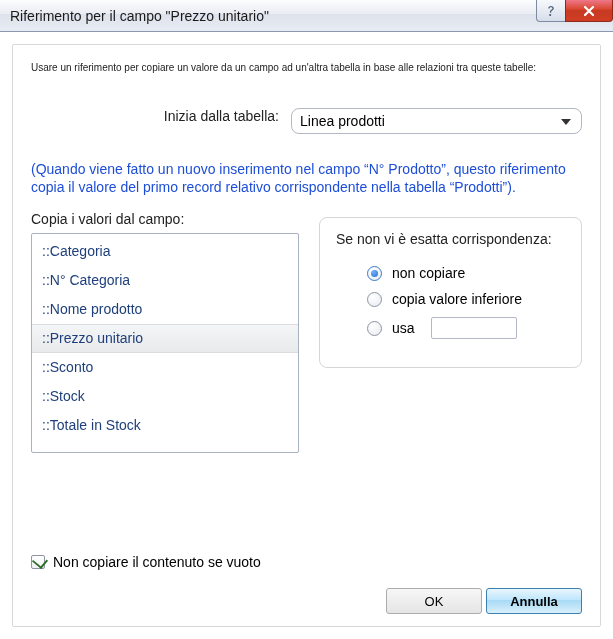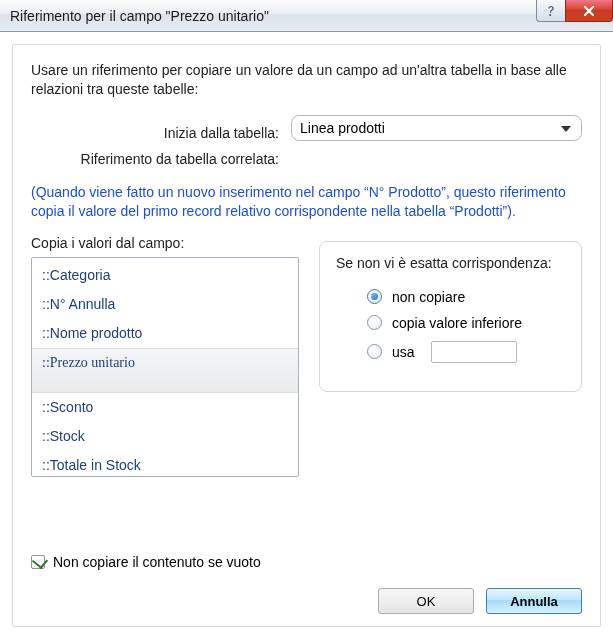--- a/index.html
+++ b/index.html
@@ -47,22 +47,22 @@
     padding: 12px;
     height: 607px;
   }
   .panel {
     border: 1px solid #d8d8d8;
     border-radius: 2px;
     height: 100%;
     padding: 16px 18px 14px 18px;
     position: relative;
   }
-  .intro { color: #222; line-height: 1.35; margin-bottom: 16px; font-size: 14px;}
-  .row { display: flex; align-items: flex-end; margin-bottom: 10px; }
+  .intro { color: #222; line-height: 1.35; margin-bottom: 33px; font-size: 10px;}
+  .row { display: flex; align-items: flex-start; margin-bottom: 10px; }
   .row-label {
     width: 260px;
     text-align: right;
     padding-right: 12px;
     color: #222;
     font-size: 14px;
   }
   .dropdown {
     flex: 1;
     height: 26px;
@@ -104,21 +104,21 @@
     padding: 4px 10px;
     color: #1e3f7b;
     font-size: 14px;
     cursor: default;
     line-height: 1.5;
   }
   .list-item.selected {
     background: linear-gradient(to bottom, #f4f5f6, #e9eaec);
     border-top: 1px solid #d9dbde;
     border-bottom: 1px solid #d9dbde;
-    padding-top: 3px; padding-bottom: 19px; font-family: Liberation Serif, serif;
+    padding-top: 3px; padding-bottom: 3px;
   }
   .groupbox {
     border: 1px solid #d6d6d6;
     border-radius: 8px;
     padding: 14px 14px 18px 14px;
     margin-top: 0;
   }
   .group-legend {
     margin: -22px 0 10px -2px;
     background: #fff;
@@ -177,21 +177,21 @@
     position: absolute;
     left: 2px; top: -1px;
     width: 10px; height: 10px;
     border: solid #2d6f2d;
     border-width: 0 0 2.5px 2.5px;
     transform: rotate(-50deg) scaleX(0.9);
   }
   .button-row {
     position: absolute;
     right: 18px; bottom: 12px;
-    display: flex; gap: 12px;
+    display: flex; gap: 4px;
   }
   .btn {
     min-width: 96px; height: 26px;
     border-radius: 3px;
     display: flex; align-items: center; justify-content: center;
     font-size: 13px;
     cursor: default;
     padding: 0 14px;
   }
   .btn.ok {
@@ -229,31 +229,30 @@
     <div class="intro">Usare un riferimento per copiare un valore da un campo ad un'altra tabella in base alle relazioni tra queste tabelle:</div>
 
     <div class="row">
       <div class="row-label">Inizia dalla tabella:</div>
       <div class="dropdown">
         <span>Linea prodotti</span>
       </div>
     </div>
 
     <div class="row">
-      <div class="row-label">Riferimento da tabella correlata:</div>
     </div>
 
     <div class="note">(Quando viene fatto un nuovo inserimento nel campo “N° Prodotto”, questo riferimento copia il valore del primo record relativo corrispondente nella tabella “Prodotti”).</div>
 
     <div class="columns">
       <div class="col-left">
         <div class="section-label">Copia i valori dal campo:</div>
         <div class="listbox" id="fields-list">
             <div class="list-item">::Categoria</div>
-            <div class="list-item">::N° Annulla</div>
+            <div class="list-item">::N° Categoria</div>
             <div class="list-item">::Nome prodotto</div>
             <div class="list-item selected">::Prezzo unitario</div>
             <div class="list-item">::Sconto</div>
             <div class="list-item">::Stock</div>
             <div class="list-item">::Totale in Stock</div>
           </div>
       </div>
 
       <div class="col-right">
         <div style="height:6px"></div>

